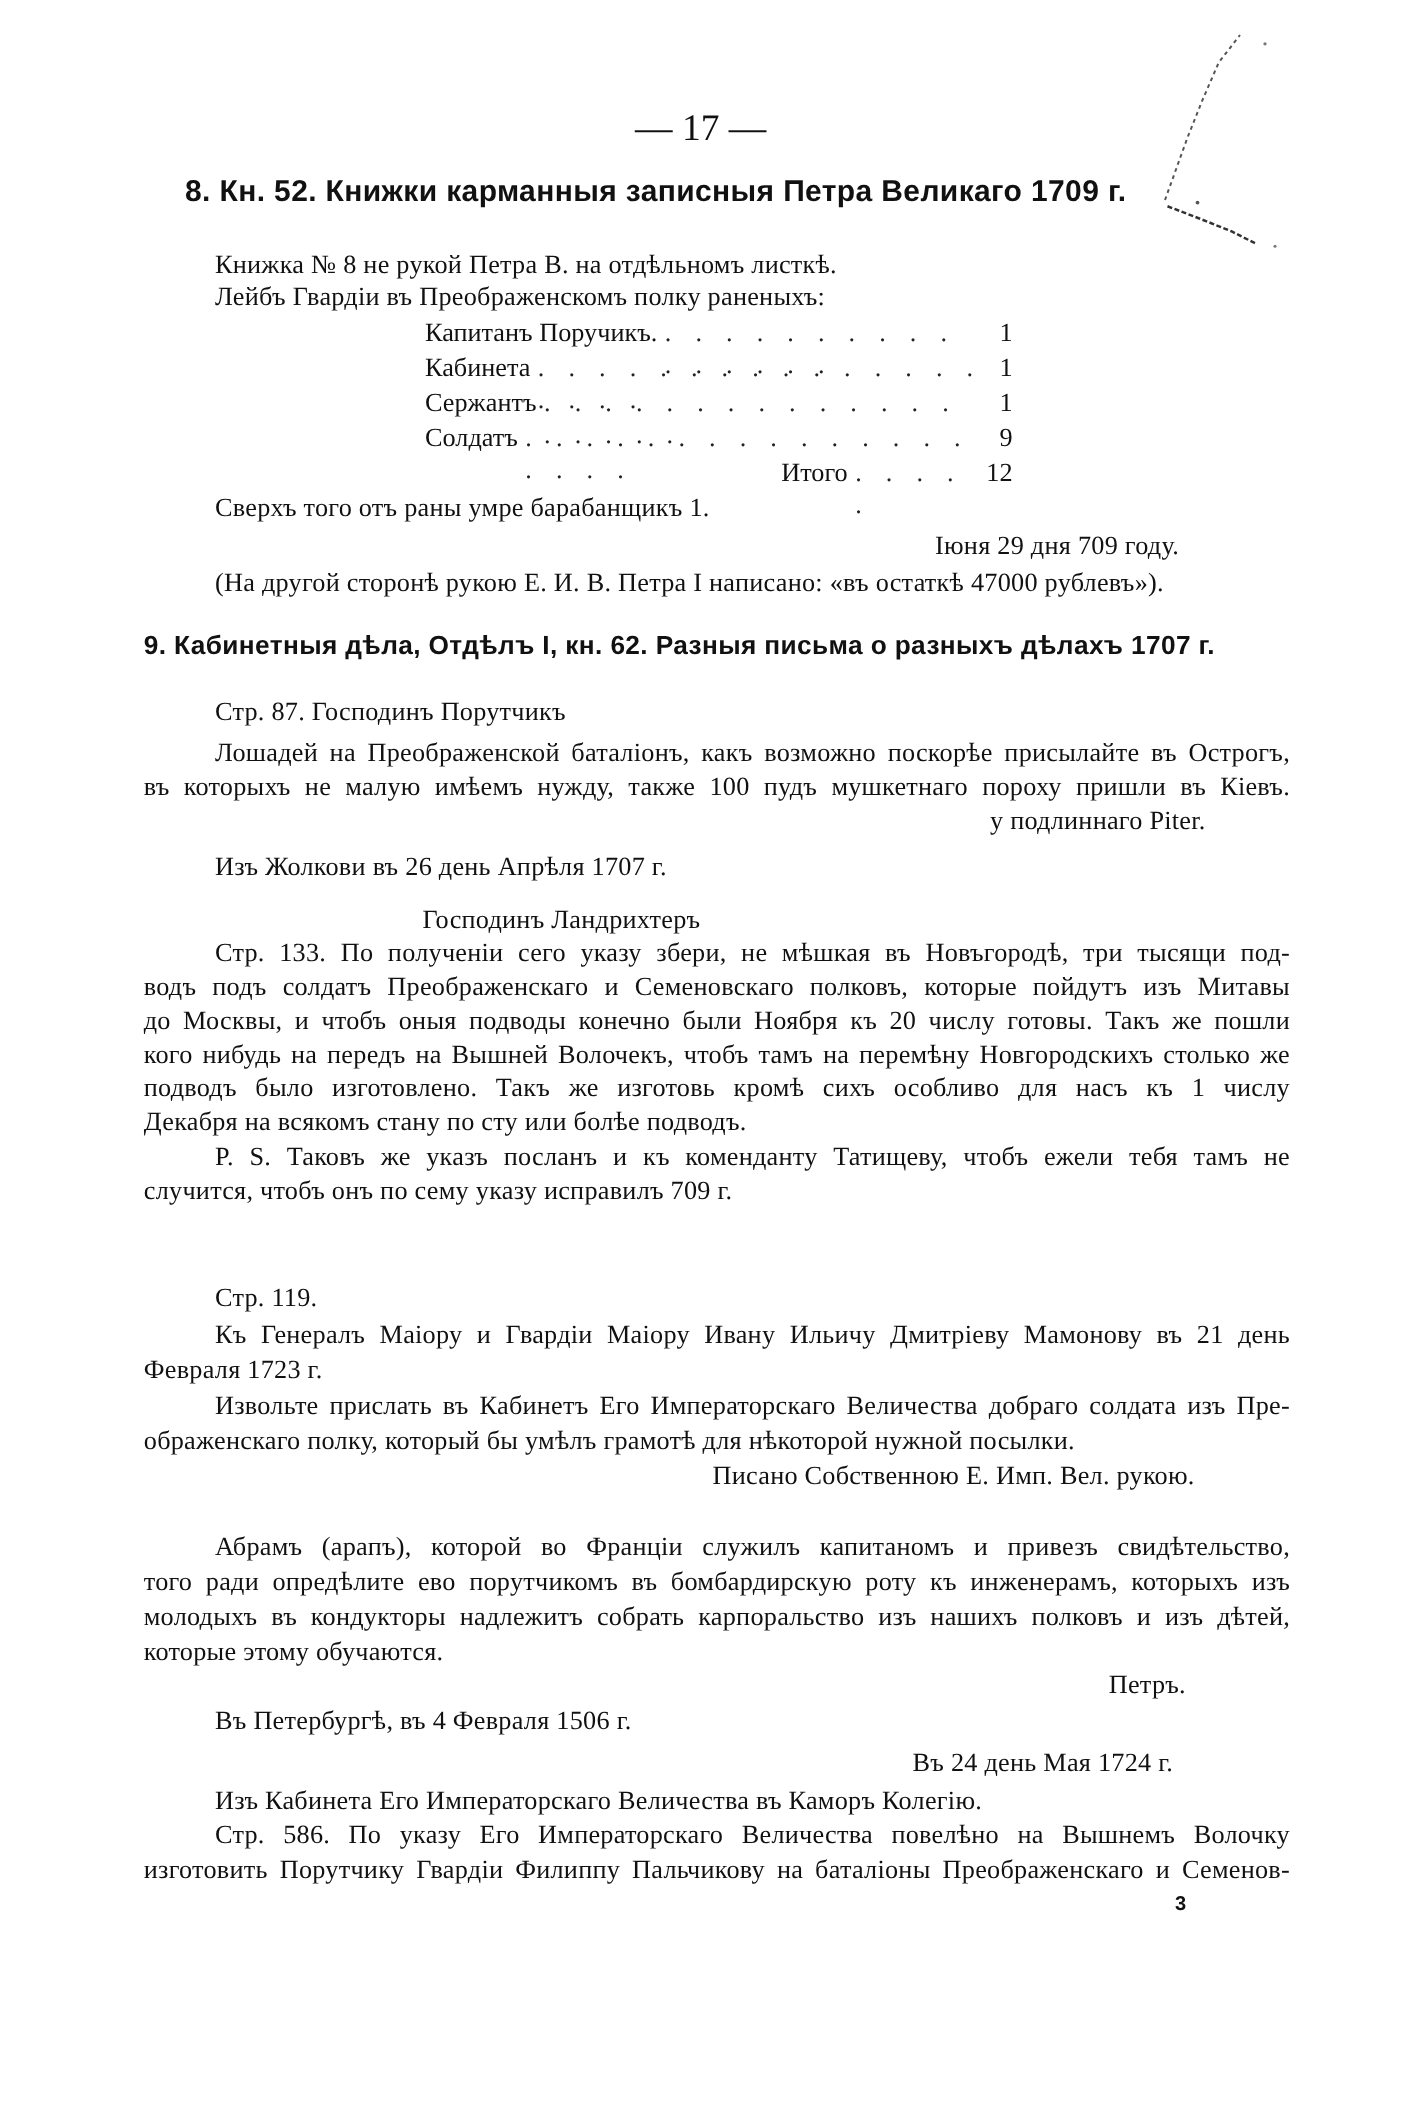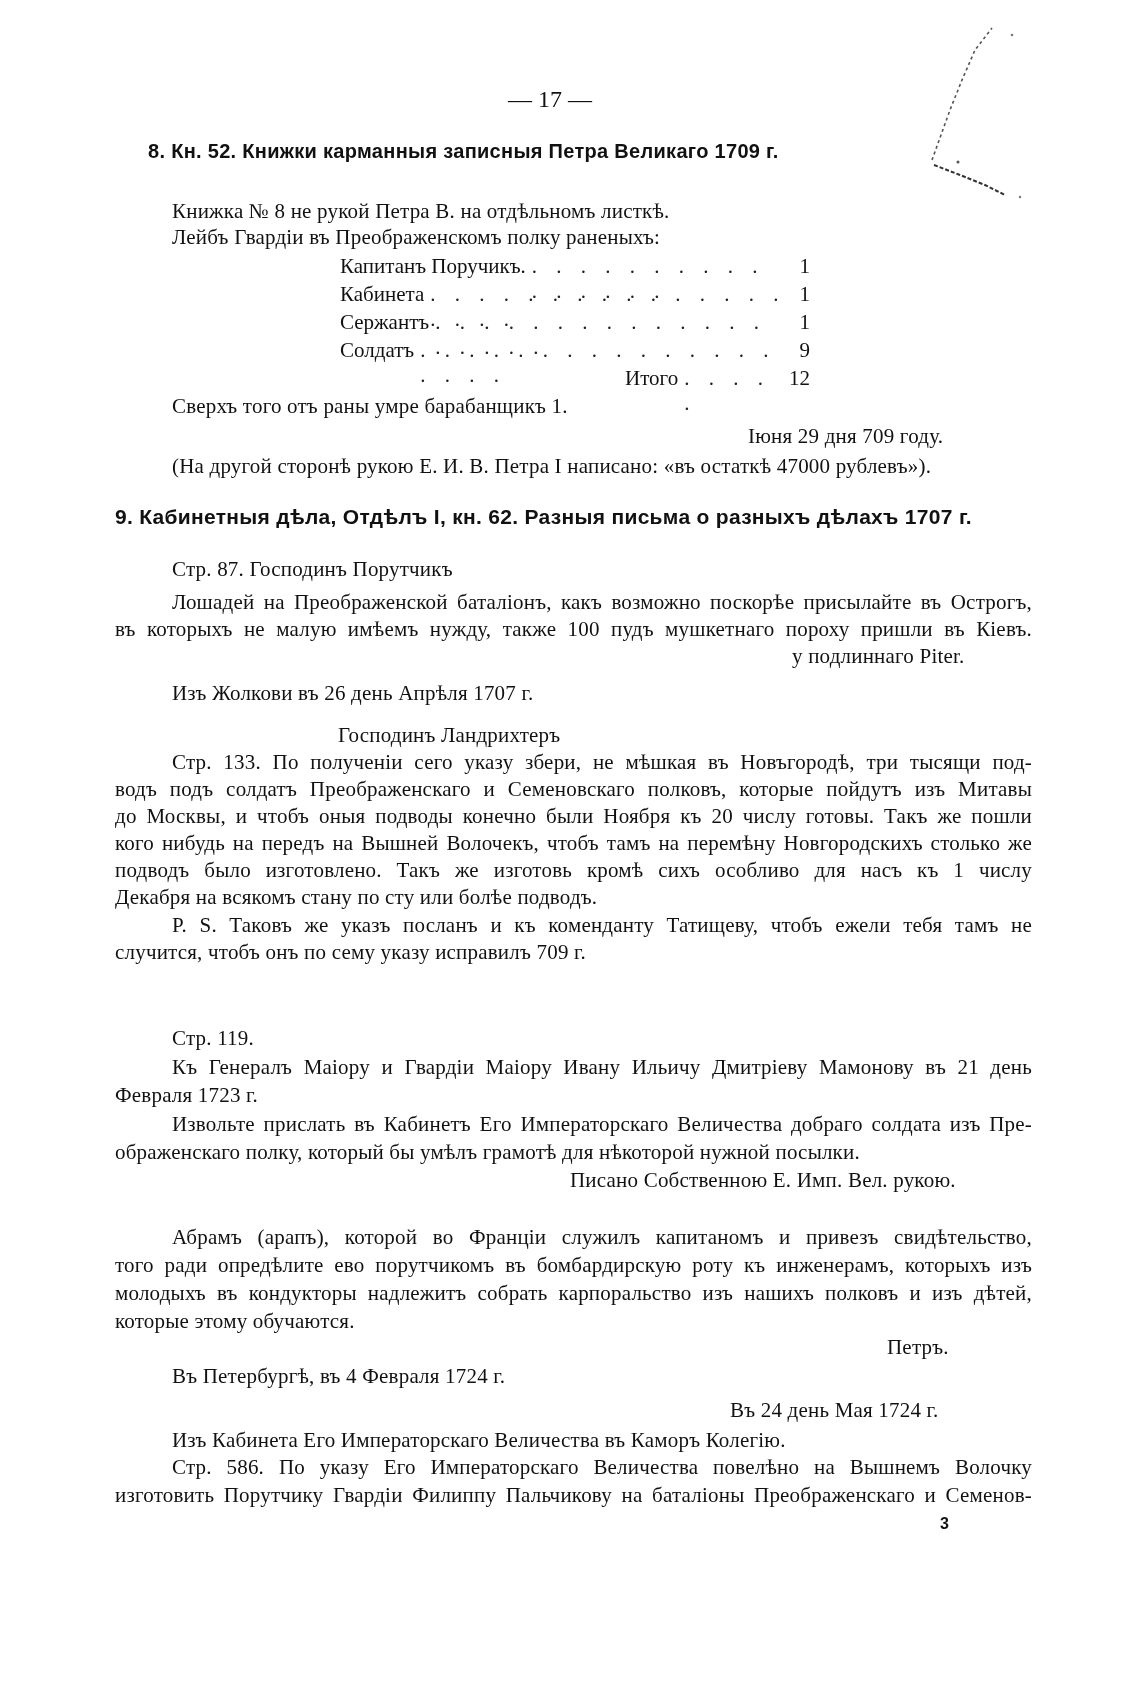--- a/index.html
+++ b/index.html
@@ -5,21 +5,21 @@
   html, body { margin: 0; padding: 0; background: #ffffff; }
   body {
     width: 1140px; height: 1686px; position: relative; overflow: hidden;
     font-family: "DejaVu Serif", "Liberation Serif", serif;
     color: #111111;
   }
   .page { position: absolute; left: 0; top: 0; width: 1140px; height: 1686px; }
   .abs { position: absolute; white-space: nowrap; }
   .serif { font-family: "Liberation Serif", "DejaVu Serif", serif; font-size: 21px; letter-spacing: 0.2px; }
   .sans-head { font-family: "Liberation Sans", "DejaVu Sans", sans-serif; font-size: 21px; font-weight: bold; letter-spacing: 0.3px; }
-  .pagenum { font-family: "Liberation Serif", serif; font-size: 24px; }
+  .pagenum { font-family: "Liberation Serif", serif; font-size: 30px; }
   .just { text-align: justify; text-align-last: justify; white-space: normal; }
   .it { }
   .row { position: absolute; left: 340px; width: 470px; display: flex; font-family: "Liberation Serif", serif; font-size: 21px; }
   .row .lbl { flex: 0 0 auto; }
   .row .dots { flex: 1 1 auto; overflow: hidden; letter-spacing: 7px; padding-left: 6px; color: #222; }
   .row .val { flex: 0 0 auto; width: 24px; text-align: right; }
   .scribble { position: absolute; }
 </style>
 </head>
 <body>
@@ -29,21 +29,21 @@
   <svg class="scribble" style="left:900px;top:10px" width="140" height="190" viewBox="0 0 140 190">
     <path d="M32 150 L50 100 L62 70 L75 40 L92 18" stroke="#555" stroke-width="1.6" fill="none" stroke-dasharray="3 3"></path>
     <path d="M34 155 L60 165 L85 175 L105 185" stroke="#333" stroke-width="2" fill="none" stroke-dasharray="4 2"></path>
     <circle cx="58" cy="152" r="1.5" fill="#555"></circle>
     <circle cx="112" cy="25" r="1.3" fill="#777"></circle>
     <circle cx="120" cy="187" r="1.2" fill="#777"></circle>
   </svg>
 
   <div class="abs pagenum" style="left:508px;top:86px">— 17 —</div>
 
-  <div class="abs sans-head" style="left:148px;top:140px;font-size:20px">8. Кн. 52. Книжки карманныя записныя Петра Великаго 1709 г.</div>
+  <div class="abs sans-head" style="left:148px;top:140px;font-size:24px">8. Кн. 52. Книжки карманныя записныя Петра Великаго 1709 г.</div>
   <div class="abs serif" style="left:172px;top:199px">Книжка № 8 не рукой Петра В. на отдѣльномъ листкѣ.</div>
   <div class="abs serif" style="left:172px;top:225px">Лейбъ Гвардіи въ Преображенскомъ полку раненыхъ:</div>
 
   <div>
     <div class="row" style="top:254px">
       <span class="lbl">Капитанъ Поручикъ.</span>
       <span class="dots">. . . . . . . . . . . . . . . .</span>
       <span class="val">1</span>
     </div>
     <div class="row" style="top:282px">
@@ -102,21 +102,21 @@
   <div class="abs serif" style="left:115px;top:1083px">Февраля 1723 г.</div>
   <div class="abs serif just" style="left:172px;top:1112px;width:860px">Извольте прислать въ Кабинетъ Его Императорскаго Величества добраго солдата изъ Пре-</div>
   <div class="abs serif" style="left:115px;top:1140px">ображенскаго полку, который бы умѣлъ грамотѣ для нѣкоторой нужной посылки.</div>
   <div class="abs serif" style="left:570px;top:1168px">Писано Собственною Е. Имп. Вел. рукою.</div>
 
   <div class="abs serif just" style="left:172px;top:1225px;width:860px">Абрамъ (арапъ), которой во Франціи служилъ капитаномъ и привезъ свидѣтельство,</div>
   <div class="abs serif just" style="left:115px;top:1253px;width:917px">того ради опредѣлите ево порутчикомъ въ бомбардирскую роту къ инженерамъ, которыхъ изъ</div>
   <div class="abs serif just" style="left:115px;top:1281px;width:917px">молодыхъ въ кондукторы надлежитъ собрать карпоральство изъ нашихъ полковъ и изъ дѣтей,</div>
   <div class="abs serif" style="left:115px;top:1309px">которые этому обучаются.</div>
   <div class="abs serif" style="left:887px;top:1335px">Петръ.</div>
-  <div class="abs serif" style="left:172px;top:1364px">Въ Петербургѣ, въ 4 Февраля 1724 г.</div>
+  <div class="abs serif" style="left:172px;top:1364px">Въ Петербургѣ, въ 4 Февраля 1506 г.</div>
   <div class="abs serif" style="left:730px;top:1398px">Въ 24 день Мая 1724 г.</div>
   <div class="abs serif" style="left:172px;top:1428px">Изъ Кабинета Его Императорскаго Величества въ Каморъ Колегію.</div>
   <div class="abs serif just" style="left:172px;top:1455px;width:860px">
     <span class="it">Стр. 586.</span>
     <span>По указу Его Императорскаго Величества повелѣно на Вышнемъ Волочку</span>
   </div>
   <div class="abs serif just" style="left:115px;top:1483px;width:917px">изготовить Порутчику Гвардіи Филиппу Пальчикову на баталіоны Преображенскаго и Семенов-</div>
 
   <div class="abs" style="left:940px;top:1515px;font-family:'Liberation Sans',sans-serif;font-size:16px;font-weight:bold">3</div>
 </div>

